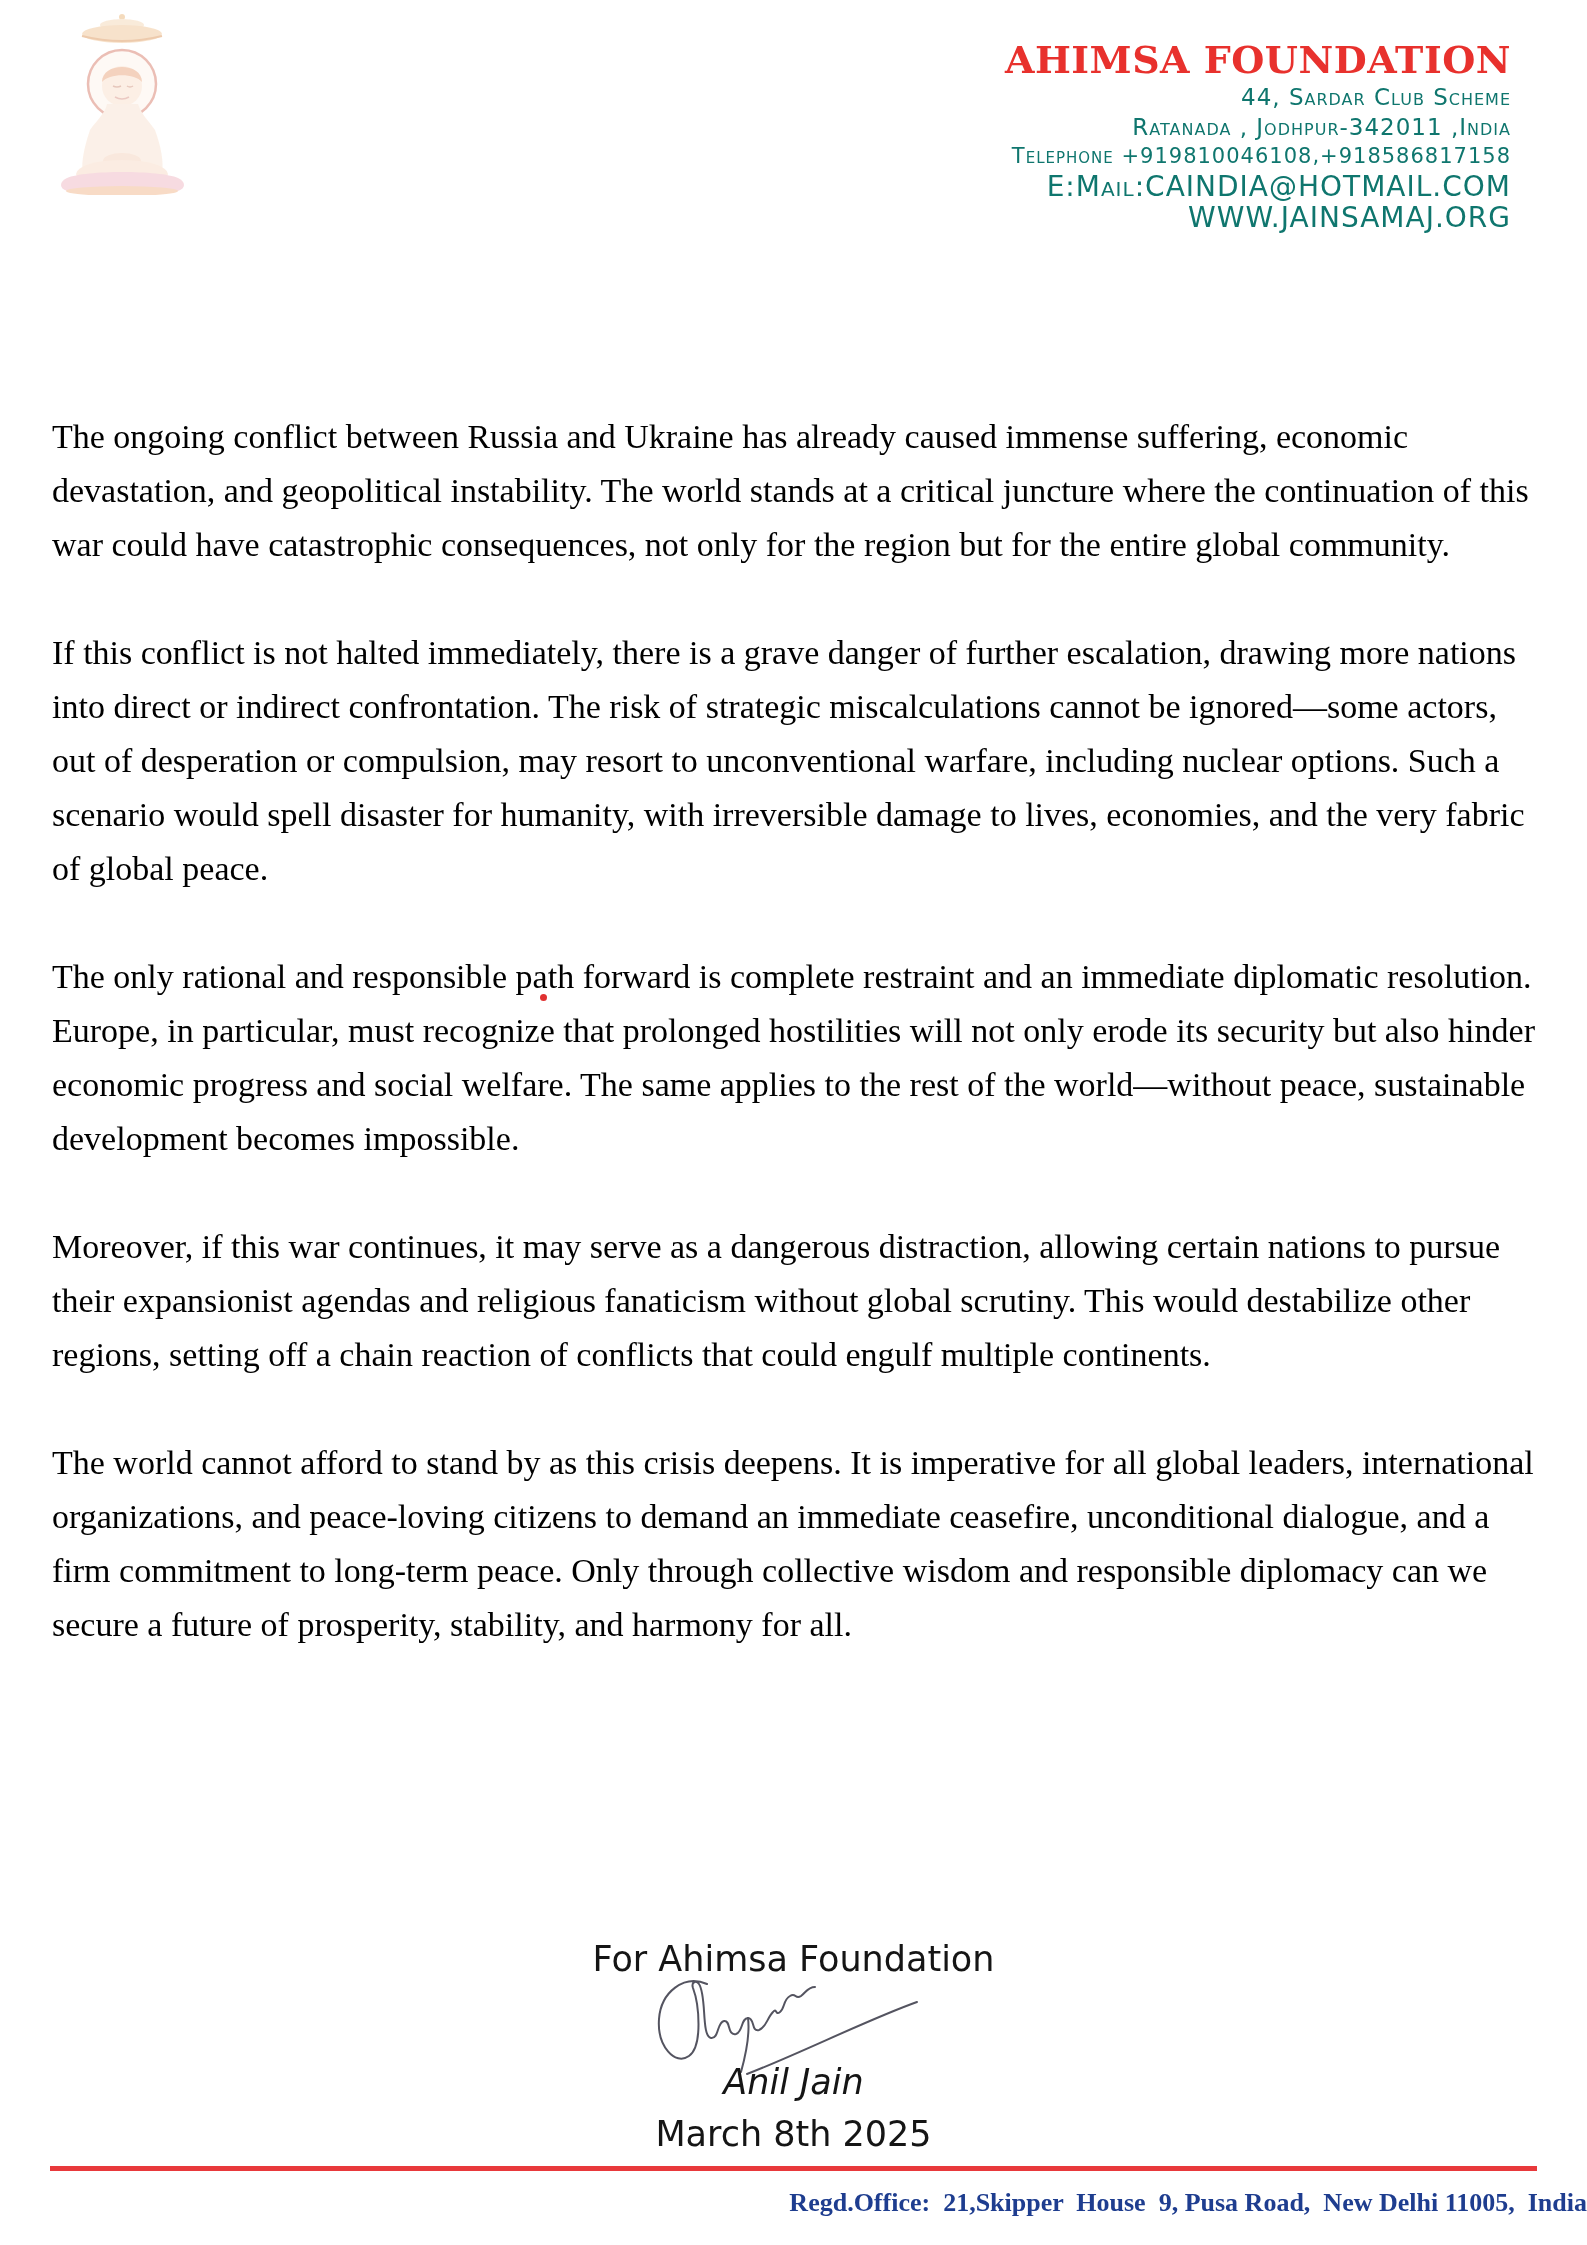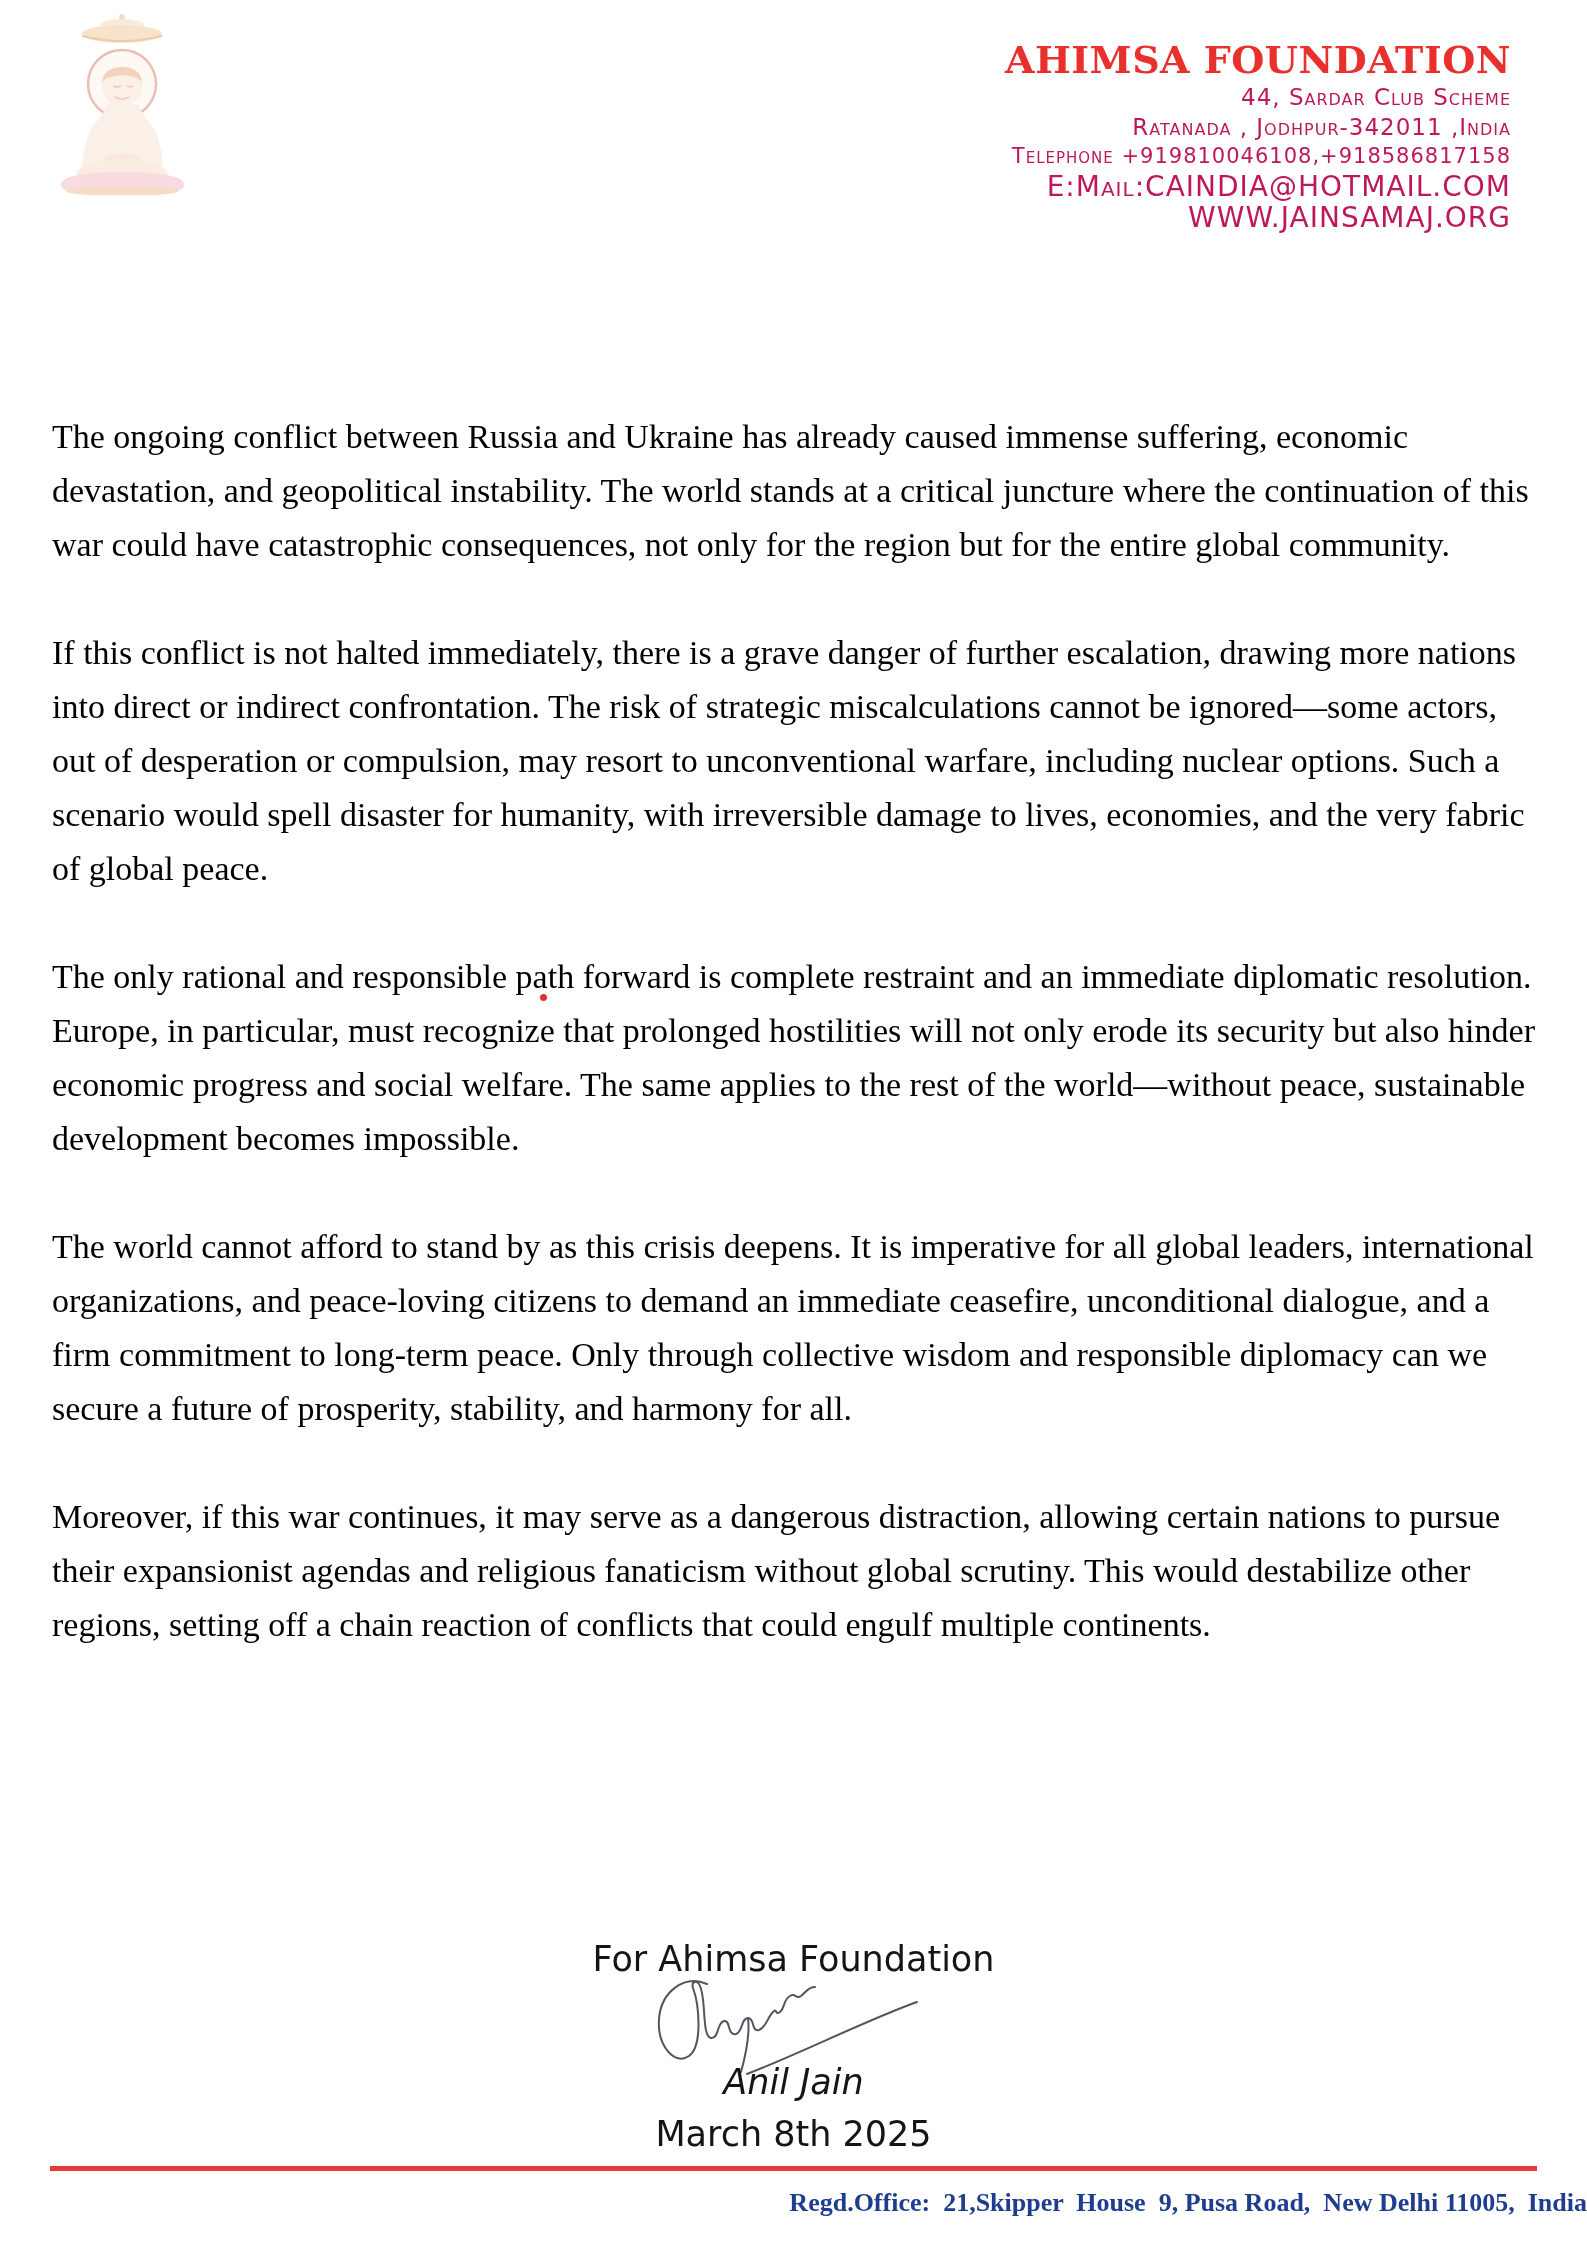--- a/index.html
+++ b/index.html
@@ -33,21 +33,21 @@
     font-family: "DejaVu Serif", serif;
     font-weight: bold;
     font-size: 38px;
     line-height: 44px;
     letter-spacing: 0.5px;
     color: #e8312d;
   }
   .contact {
     font-family: "DejaVu Sans", sans-serif;
     font-variant: small-caps;
-    color: #be185d;
+    color: #0f766e;
     letter-spacing: 1px;
   }
   .contact .c-line1, .contact .c-line2 { font-size: 23px; line-height: 30px; }
   .contact .c-line3 { font-size: 21px; line-height: 29px; }
   .contact .c-line4, .contact .c-line5 { font-size: 28px; line-height: 31px; }
 
   
   .doc-title {
     position: absolute;
     top: 286px;
@@ -162,22 +162,22 @@
       <div class="c-line4">E:Mail:CAINDIA@HOTMAIL.COM</div>
       <div class="c-line5">WWW.JAINSAMAJ.ORG</div>
     </div>
   </div>
 
 
   <div class="body-text">
     <p>The ongoing conflict between Russia and Ukraine has already caused immense suffering, economic devastation, and geopolitical instability. The world stands at a critical juncture where the continuation of this war could have catastrophic consequences, not only for the region but for the entire global community.</p>
     <p>If this conflict is not halted immediately, there is a grave danger of further escalation, drawing more nations into direct or indirect confrontation. The risk of strategic miscalculations cannot be ignored—some actors, out of desperation or compulsion, may resort to unconventional warfare, including nuclear options. Such a scenario would spell disaster for humanity, with irreversible damage to lives, economies, and the very fabric of global peace.</p>
     <p><span>The only rational and responsible </span><span class="marked-word"><span>path</span><span class="dot"></span></span><span> forward is complete restraint and an immediate diplomatic resolution. Europe, in particular, must recognize that prolonged hostilities will not only erode its security but also hinder economic progress and social welfare. The same applies to the rest of the world—without peace, sustainable development becomes impossible.</span></p>
+    <p>Moreover, if this war continues, it may serve as a dangerous distraction, allowing certain nations to pursue their expansionist agendas and religious fanaticism without global scrutiny. This would destabilize other regions, setting off a chain reaction of conflicts that could engulf multiple continents.</p>
     <p>The world cannot afford to stand by as this crisis deepens. It is imperative for all global leaders, international organizations, and peace-loving citizens to demand an immediate ceasefire, unconditional dialogue, and a firm commitment to long-term peace. Only through collective wisdom and responsible diplomacy can we secure a future of prosperity, stability, and harmony for all.</p>
-    <p>Moreover, if this war continues, it may serve as a dangerous distraction, allowing certain nations to pursue their expansionist agendas and religious fanaticism without global scrutiny. This would destabilize other regions, setting off a chain reaction of conflicts that could engulf multiple continents.</p>
   </div>
 
   <div class="closing">
     <div class="line1">For Ahimsa Foundation</div>
     <svg class="signature-svg" viewBox="0 0 290 110" xmlns="http://www.w3.org/2000/svg" aria-hidden="true">
       <g fill="none" stroke="#42424f" stroke-width="2" stroke-linecap="round" opacity="0.9">
         <path d="M 58 10 C 35 0 12 18 10 45 C 8 72 26 92 40 82 C 54 72 50 30 44 14 C 42 8 47 6 50 10 C 58 22 52 62 62 64 C 70 65 68 48 75 47 C 82 46 78 62 87 60 C 94 58 92 44 99 44 C 106 44 102 58 110 56 C 117 54 118 44 124 38 C 128 33 126 42 131 38 C 136 34 134 26 141 22 C 147 18 146 26 152 22 C 157 18 159 13 166 13"></path>
         <path d="M 99 44 C 101 60 97 80 92 98"></path>
         <path d="M 98 100 C 150 80 220 45 268 28"></path>
       </g>

